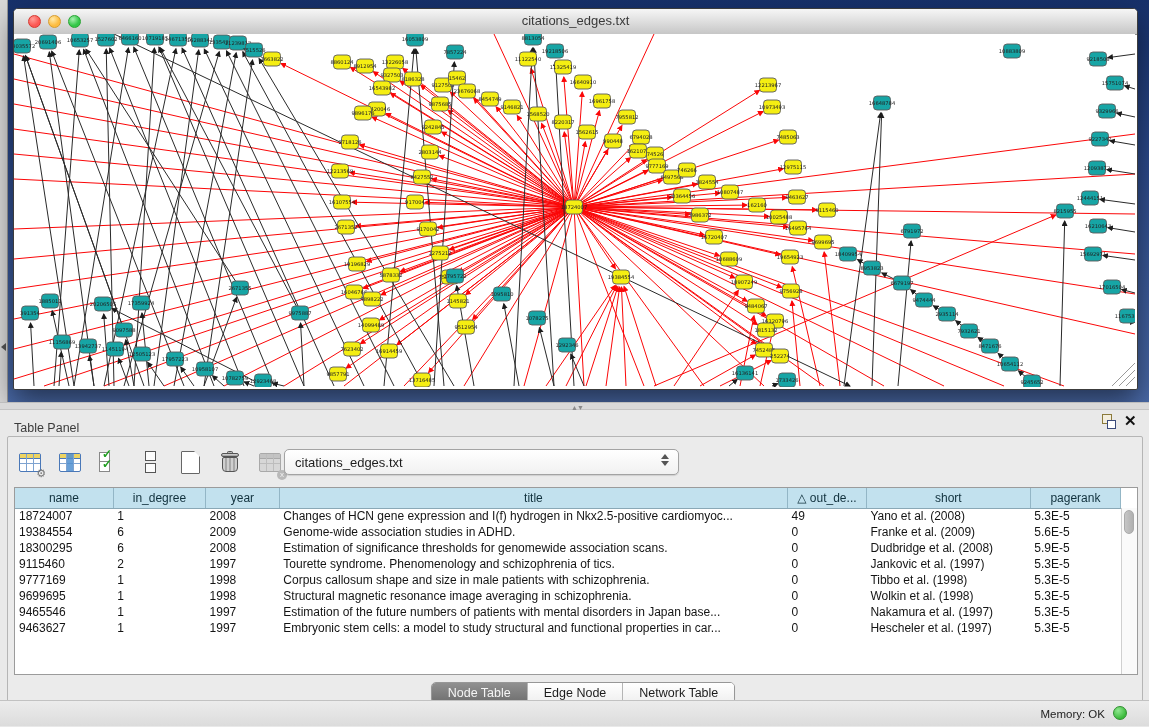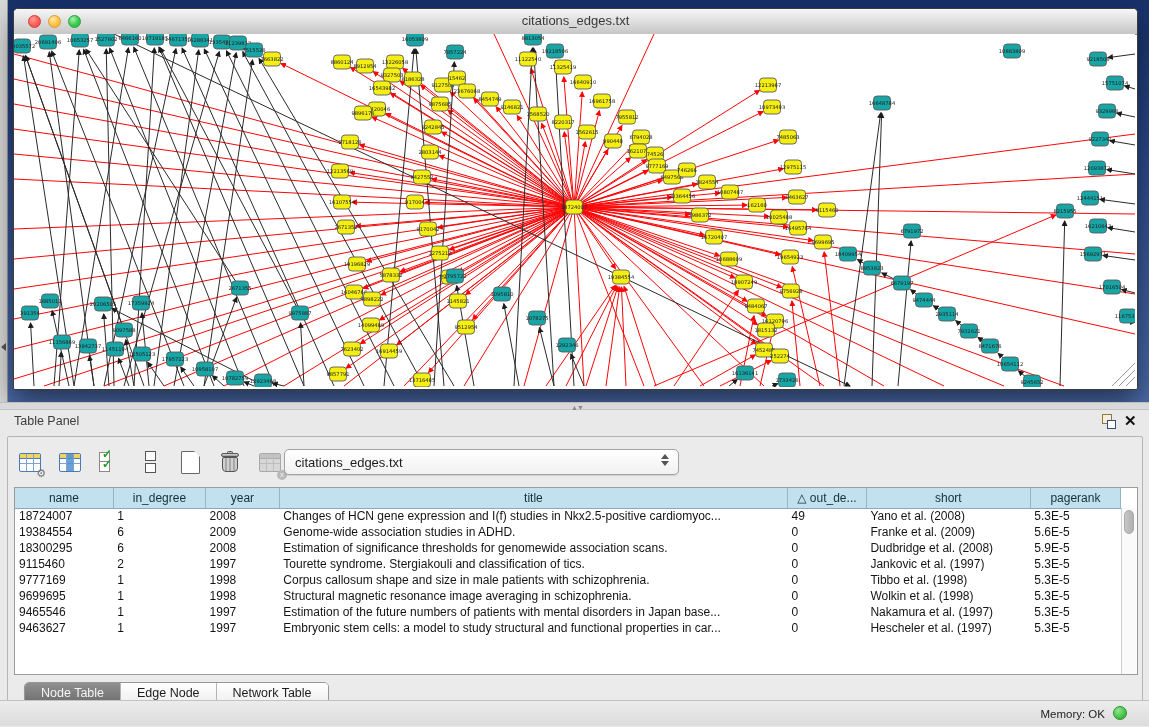--- a/index.html
+++ b/index.html
@@ -36,21 +36,21 @@
   svg text{font-family:"DejaVu Sans",sans-serif;}
 
   
   .divider{position:absolute;left:0;top:402px;width:1149px;height:8px;background:#d9d9d9;
            border-top:1px solid #bdbdbd;border-bottom:1px solid #c4c4c4;box-sizing:border-box;}
   .divider .grip{position:absolute;left:571px;top:1px;font-size:7px;color:#8a8a8a;letter-spacing:-1px;}
 
   
   .table-panel{position:absolute;left:0;top:410px;width:1149px;height:317px;background:#e9e9e9;}
   .tp-header{position:absolute;left:0;top:0;width:1149px;height:24px;}
-  .tp-title{position:absolute;left:14px;top:4px;font-size:12.5px;color:#3c3c3c;}
+  .tp-title{position:absolute;left:14px;top:11px;font-size:12.5px;color:#3c3c3c;}
   .float-icon{position:absolute;left:1100px;top:4px;width:15px;height:15px;}
   .float-icon .sq1{position:absolute;left:2px;top:0;width:8px;height:8px;border:1.4px solid #8b7a3a;background:#f3eede;}
   .float-icon .sq2{position:absolute;left:7px;top:6px;width:7px;height:7px;border:1.4px solid #3a4a7a;background:#fff;}
   .close-x{position:absolute;left:1124px;top:2px;font-size:15px;font-weight:bold;color:#111;cursor:default;}
 
   .tp-body{position:absolute;left:7px;top:26px;width:1134px;height:272px;
            background:#ebebeb;border:1px solid #b5b5b5;border-radius:2px;}
 
   
   .toolbar{position:absolute;left:8px;top:8px;height:34px;display:flex;align-items:center;gap:12px;}
@@ -99,21 +99,21 @@
   table.dtable{border-collapse:collapse;table-layout:fixed;width:1106px;font-size:12px;color:#141414;}
   table.dtable th{height:20px;background:#c2e1ee;border-right:1px solid #93b6c6;border-bottom:1px solid #8aa8b6;
                   font-weight:normal;font-size:12px;color:#10303c;text-align:center;overflow:hidden;white-space:nowrap;padding:0 3px;box-sizing:border-box;}
   table.dtable td{height:16px;padding:0 4px;overflow:hidden;white-space:nowrap;text-overflow:clip;box-sizing:border-box;}
   td.al{text-align:left;} td.ac{text-align:left;}
   .vscroll{position:absolute;right:0;top:20px;width:15px;height:166px;background:#fafafa;border-left:1px solid #d0d0d0;}
   .vthumb{position:absolute;left:2px;top:2px;width:10px;height:24px;border-radius:5px;
           background:linear-gradient(90deg,#c6c6c6,#b0b0b0);border:1px solid #aaa;box-sizing:border-box;}
 
   
-  .tabs{position:absolute;left:16px;right:0;top:245px;display:flex;justify-content:flex-start;}
+  .tabs{position:absolute;left:16px;right:0;top:245px;display:flex;justify-content:center;}
   .seg{display:flex;border:1px solid #979797;border-radius:5px;overflow:hidden;
        background:#fff;box-shadow:0 1px 1px rgba(0,0,0,.15);}
   .seg .tab{padding:3px 16px;font-size:12.5px;color:#1c1c1c;background:linear-gradient(#ffffff,#efefef);
             border-right:1px solid #b5b5b5;}
   .seg .tab:last-child{border-right:none;}
   .seg .tab.active{background:linear-gradient(#909090,#6e6e6e);color:#f5f5f5;}
 
   
   .statusbar{position:absolute;left:0;top:700px;width:1149px;height:26px;
              background:linear-gradient(#ececec,#dcdcdc);border-top:1px solid #c2c2c2;box-sizing:border-box;}
@@ -740,21 +740,21 @@
               <th>△ out_de...</th>
               <th>short</th>
               <th>pagerank</th>
             </tr>
           </thead>
         <tbody id="dt-body">
             <tr>
               <td class="al">18724007</td>
               <td class="al">1</td>
               <td class="al">2008</td>
-              <td class="al">Changes of HCN gene expression and I(f) studies in Nkx2.5-positive cardiomyoc...</td>
+              <td class="al">Changes of HCN gene expression and I(f) hydrogen in Nkx2.5-positive cardiomyoc...</td>
               <td class="al">49</td>
               <td class="ac">Yano et al. (2008)</td>
               <td class="al">5.3E-5</td>
             </tr>
             <tr>
               <td class="al">19384554</td>
               <td class="al">6</td>
               <td class="al">2009</td>
               <td class="al">Genome-wide association studies in ADHD.</td>
               <td class="al">0</td>
@@ -767,21 +767,21 @@
               <td class="al">2008</td>
               <td class="al">Estimation of significance thresholds for genomewide association scans.</td>
               <td class="al">0</td>
               <td class="ac">Dudbridge et al. (2008)</td>
               <td class="al">5.9E-5</td>
             </tr>
             <tr>
               <td class="al">9115460</td>
               <td class="al">2</td>
               <td class="al">1997</td>
-              <td class="al">Tourette syndrome. Stergiakouli and classification of tics.</td>
+              <td class="al">Tourette syndrome. Phenomenology and schizophrenia of tics.</td>
               <td class="al">0</td>
               <td class="ac">Jankovic et al. (1997)</td>
               <td class="al">5.3E-5</td>
             </tr>
             <tr>
               <td class="al">9777169</td>
               <td class="al">1</td>
               <td class="al">1998</td>
               <td class="al">Corpus callosum shape and size in male patients with schizophrenia.</td>
               <td class="al">0</td>

